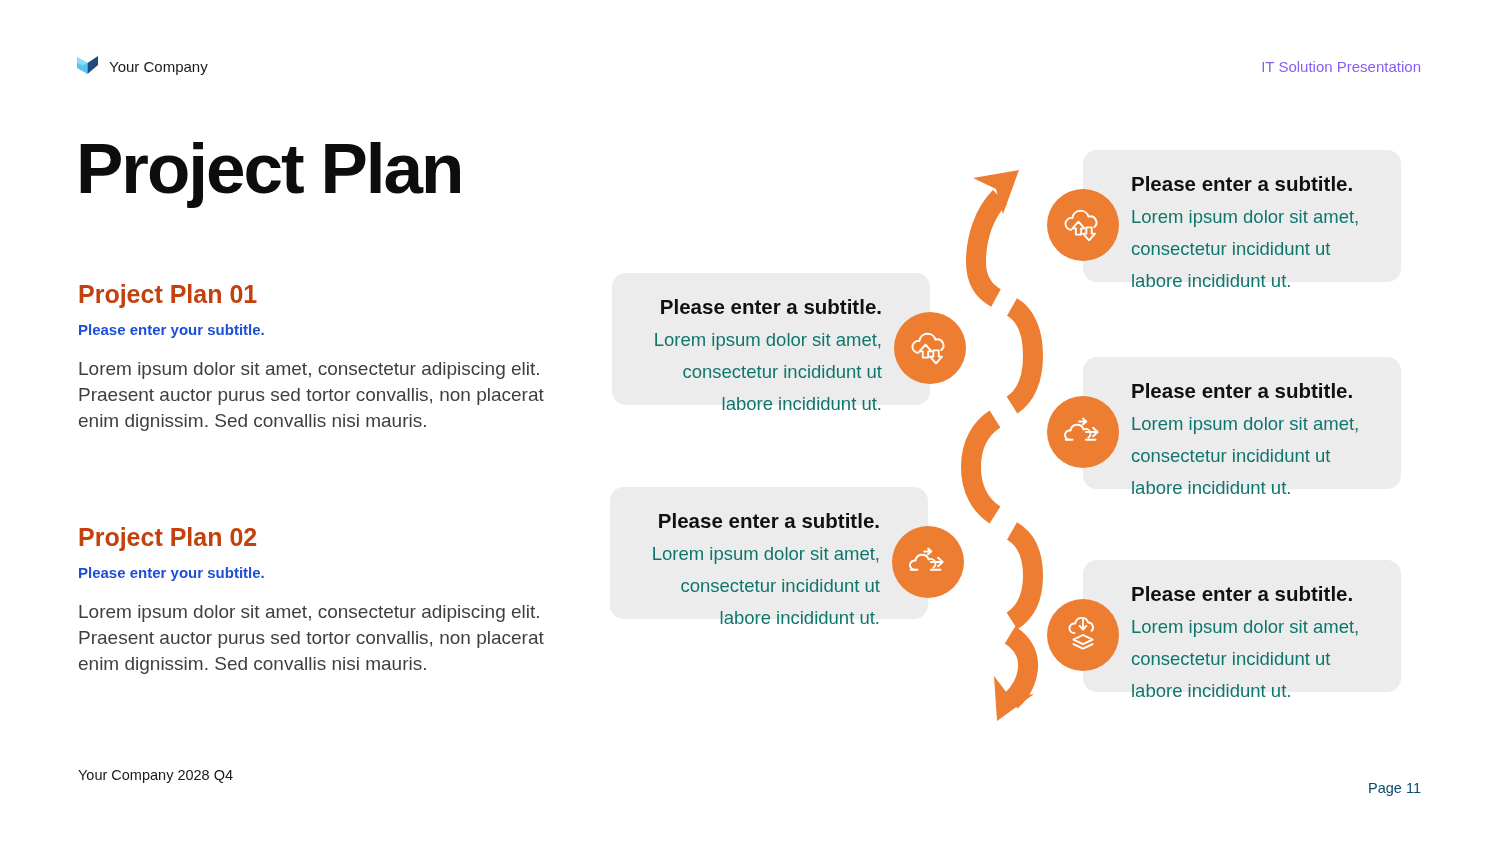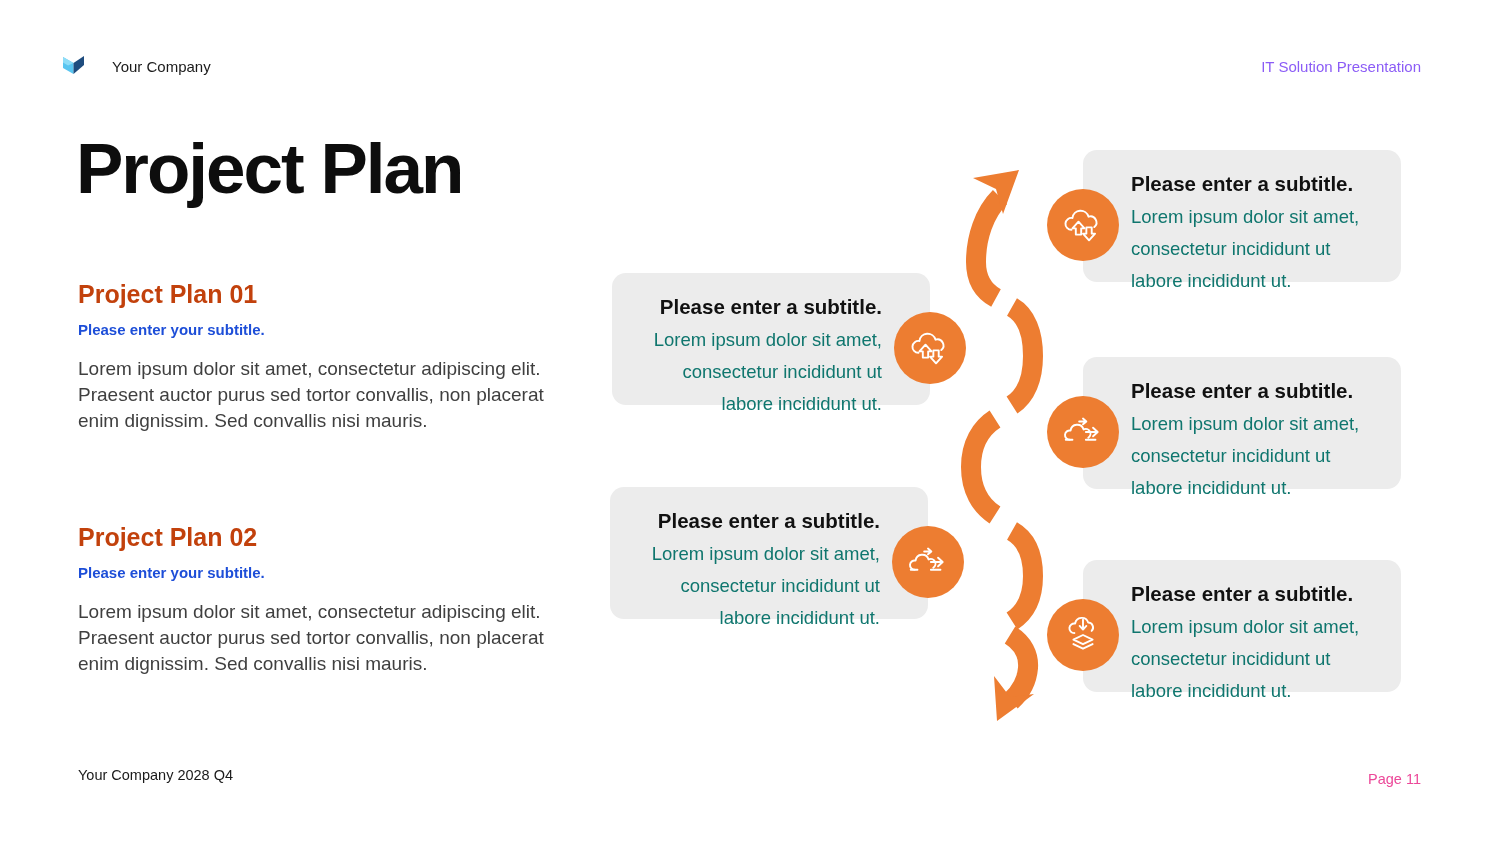--- a/index.html
+++ b/index.html
@@ -5,22 +5,22 @@
   html,body{margin:0;padding:0;background:#fff;}
   .slide{
     position:relative;
     width:1500px;height:844px;
     background:#ffffff;
     font-family:"Liberation Sans","DejaVu Sans",sans-serif;
     overflow:hidden;
   }
   
   .header-left{
-    position:absolute;left:61px;top:53px;
-    display:flex;align-items:center;gap:26px;
+    position:absolute;left:75px;top:53px;
+    display:flex;align-items:center;gap:9px;
   }
   .logo-text{font-size:15px;color:#1a1a1a;}
   .header-right{
     position:absolute;right:79px;top:58px;
     font-size:15px;color:#8b5cf6;
   }
   
   .page-title{
     position:absolute;left:76px;top:128px;
     font-size:71px;font-weight:700;color:#0d0d0d;
@@ -55,21 +55,21 @@
     background:#ED7D31;
     display:flex;align-items:center;justify-content:center;
   }
   .circle-on-left{left:-36px;top:39px;}
   .circle-on-right{right:-36px;top:39px;}
   .circle svg{width:46px;height:46px;}
   
   .wave-svg{position:absolute;left:0;top:0;width:1500px;height:844px;pointer-events:none;}
   
   .footer-left{position:absolute;left:78px;bottom:61px;font-size:14.5px;color:#1a1a1a;}
-  .footer-right{position:absolute;right:79px;bottom:57px;font-size:14.5px;color:#ec4899;}
+  .footer-right{position:absolute;right:79px;bottom:48px;font-size:14.5px;color:#0c4a6e;}
 </style>
 </head>
 <body>
 
 <div class="slide">
 
   <div class="header-left">
     <span>
       <svg width="25" height="23" viewBox="0 0 25 23">
         <polygon points="2,4 12.5,10 12.5,21 2,15" fill="#59C5F0"></polygon>

